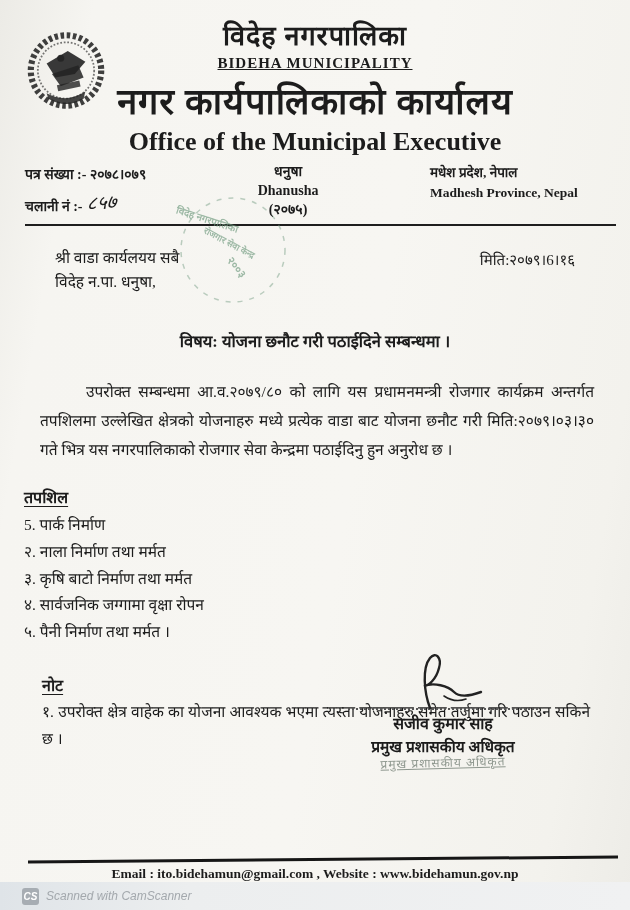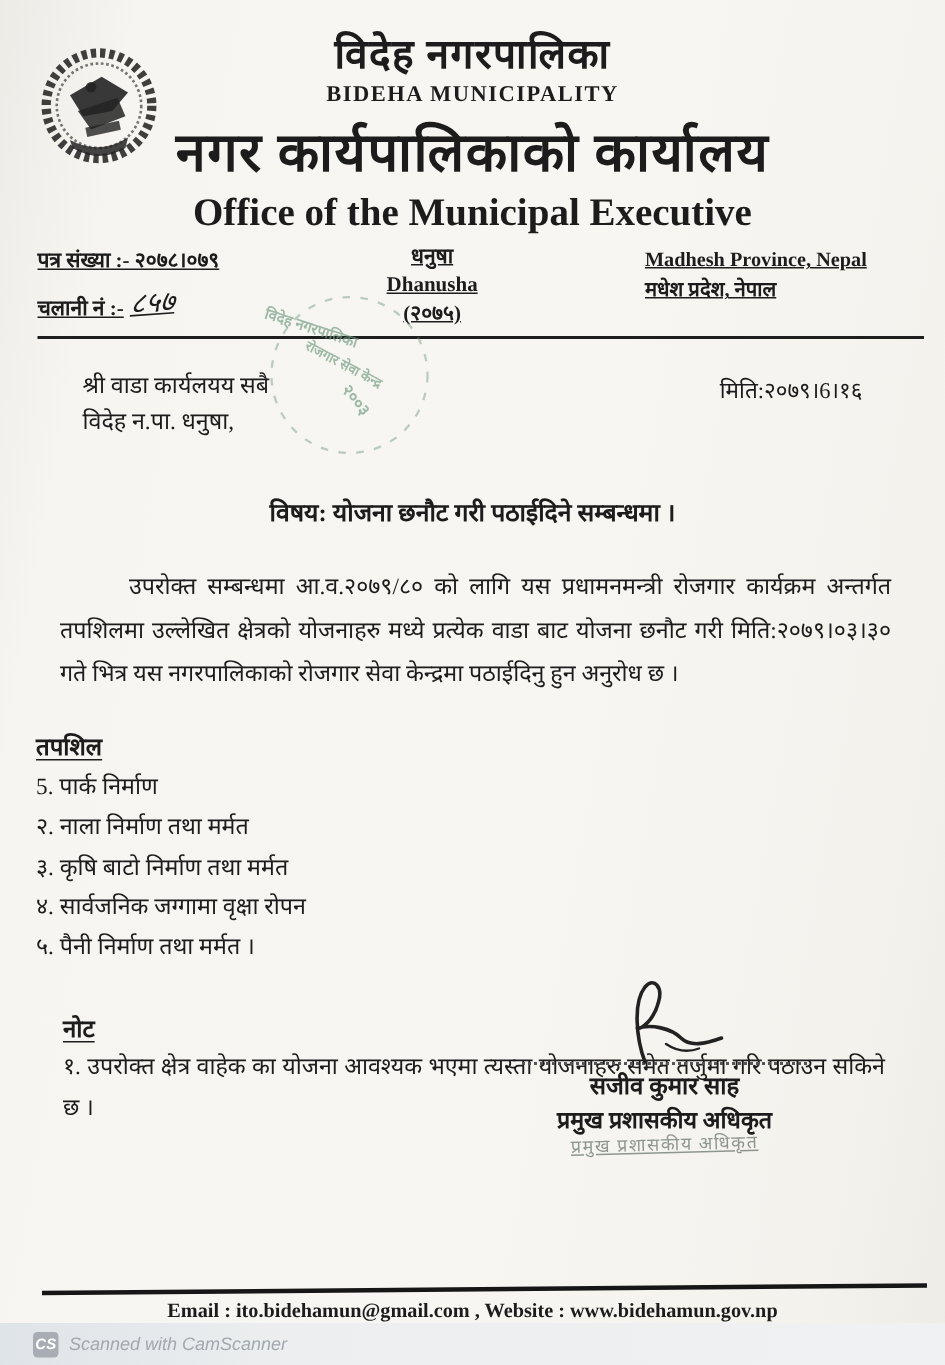--- a/index.html
+++ b/index.html
@@ -9,26 +9,26 @@
     width:630px; height:910px;
     margin:0 auto;
     background:linear-gradient(100deg,#ecebe6 0%,#f6f5f1 12%,#f7f6f2 55%,#f3f2ed 88%,#edece7 100%);
     color:#1c1c1c;
     font-family:"Liberation Serif","DejaVu Sans",serif;
     overflow:hidden;
   }
   
   .header { text-align:center; padding-top:16px; }
   .muni-np { font-size:27px; font-weight:bold; letter-spacing:1px; }
-  .muni-en { font-size:15px; font-weight:bold; letter-spacing:1px; margin-top:2px; font-family:"Liberation Serif",serif; }
+  .muni-en { font-size:15px; font-weight:bold; letter-spacing:1px; margin-top:2px; font-family:"Liberation Serif",serif;text-decoration:underline; }
   .office-np { font-size:36px; font-weight:bold; margin-top:4px; letter-spacing:1px; }
   .office-en { font-size:26px; font-weight:bold; margin-top:2px; font-family:"Liberation Serif",serif; }
   .emblem { position:absolute; left:22px; top:28px; width:88px; height:92px; }
   
-  .meta { display:flex; justify-content:space-between; align-items:flex-start; padding:6px 30px 0 25px;text-decoration:underline; }
+  .meta { display:flex; justify-content:space-between; align-items:flex-start; padding:6px 30px 0 25px; }
   .meta-left { font-size:14px; font-weight:bold; line-height:1.7; white-space:nowrap; }
   .dispatch-line { display:flex; align-items:flex-end; }
   .handwritten { font-size:19px; font-style:italic; transform:rotate(-4deg) skewX(-8deg); display:inline-block; margin-left:4px; font-weight:normal; }
   .meta-center { position:relative; text-align:center; font-size:14px; font-weight:bold; line-height:1.35; width:120px; }
   .meta-right { font-size:13.5px; font-weight:bold; text-align:left; line-height:1.5; width:170px; }
   .stamp-round {
     position:absolute; left:-55px; top:-8px; width:150px; height:150px;
     pointer-events:none; z-index:0;
   }
   .stamp-text1,.stamp-text2,.stamp-text3 {
@@ -112,22 +112,22 @@
         </svg>
         <span class="stamp-text1">विदेह नगरपालिका</span>
         <span class="stamp-text2">रोजगार सेवा केन्द्र</span>
         <span class="stamp-text3">२००३</span>
       </div>
       <div class="printed">धनुषा</div>
       <div class="printed">Dhanusha</div>
       <div class="printed">(२०७५)</div>
     </div>
     <div class="meta-right">
+      <div>मधेश प्रदेश, नेपाल</div>
       <div>Madhesh Province, Nepal</div>
-      <div>मधेश प्रदेश, नेपाल</div>
     </div>
   </div>
 
   <hr class="rule1">
 
   <div class="addr-row">
     <div class="addr">
       <div>श्री वाडा कार्यलयय सबै</div>
       <div>विदेह न.पा. धनुषा,</div>
     </div>

